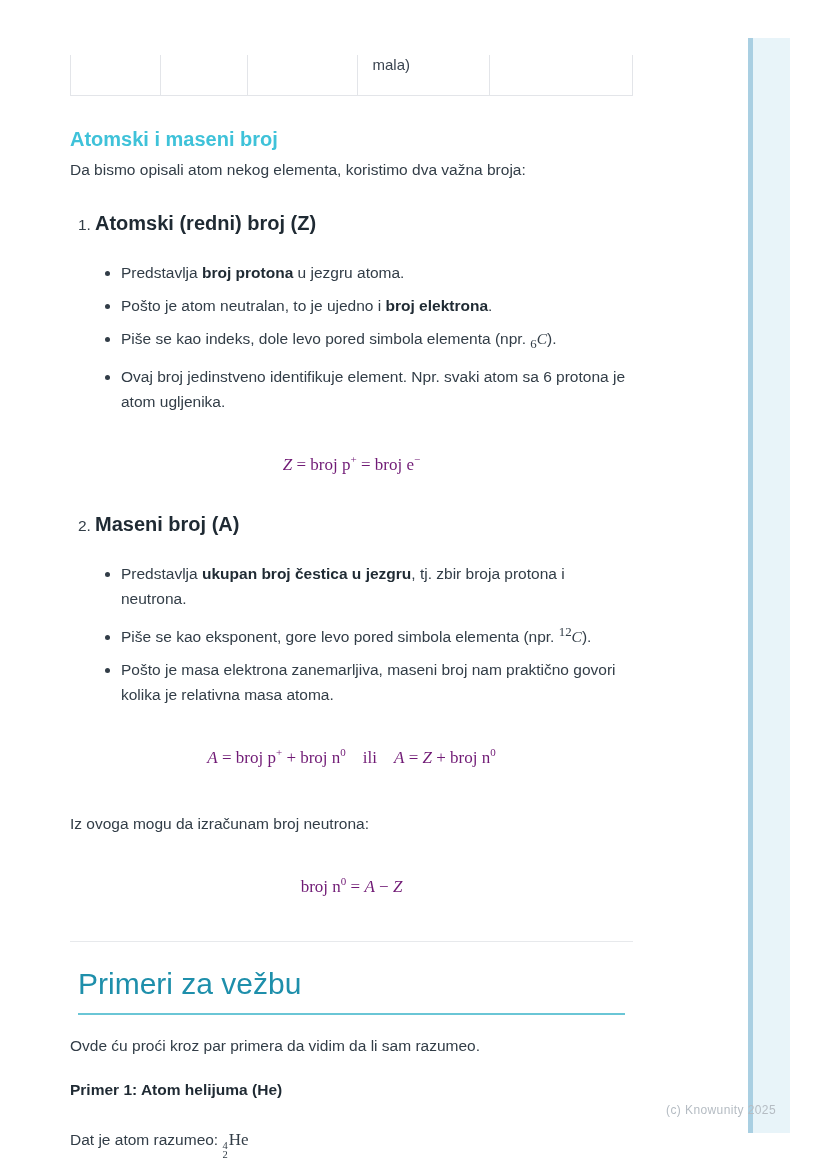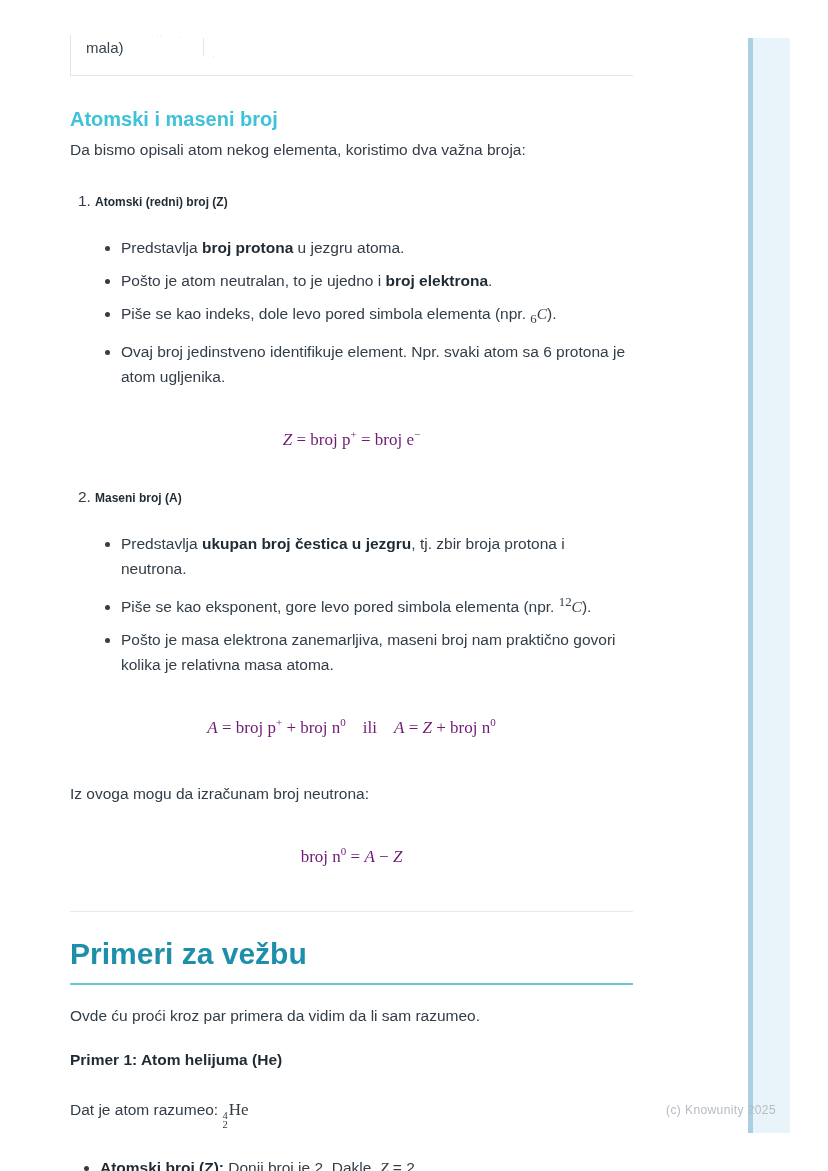--- a/index.html
+++ b/index.html
@@ -14,52 +14,52 @@
     --watermark:#b5bcc3;
   }
   html,body{margin:0;padding:0;background:#fff;}
   .page{
     position:relative;width:828px;height:1171px;background:#ffffff;overflow:hidden;
     font-family:"Liberation Sans",sans-serif;color:var(--body-text);
   }
   .content{position:absolute;left:70px;top:0;width:563px;}
 
   
-  .tbl{display:flex;margin-top:35px;height:41px;border-left:1px solid var(--border);
-       border-bottom:1px solid var(--border);box-sizing:border-box;flex-direction:column;}
+  .tbl{display:flex;margin-top:55px;height:41px;border-left:1px solid var(--border);
+       border-bottom:1px solid var(--border);box-sizing:border-box;}
   .tbl .cell{border-right:1px solid var(--border);box-sizing:border-box;
        font-size:15px;color:#3a4450;padding:1px 0 0 15px;}
   .c0{width:90px}.c1{width:87px}.c2{width:110px}.c3{width:133px}.c4{width:143px}
 
   h3.sub{margin:32px 0 0;font-size:20px;line-height:22px;font-weight:700;color:var(--subheading);}
   p{margin:0;font-size:15.5px;line-height:25px;}
   .intro{margin-top:7px;}
 
   .oli{display:flex;align-items:baseline;}
   .oli .onum{width:17px;margin-left:8px;flex:none;font-size:15.5px;color:var(--body-text);}
-  .oli .otitle{font-weight:700;font-size:12px;color:var(--bold-text);}
+  .oli .otitle{font-weight:700;font-size:20px;color:var(--bold-text);}
   .oli1{margin-top:30px;}
   .oli2{margin-top:38px;}
 
   ul.bul{margin:25px 0 0;padding:0 0 0 51px;list-style:disc;}
   ul.bul li{font-size:15.5px;line-height:25px;margin-bottom:8px;}
   ul.bul li:last-child{margin-bottom:0;}
 
   .b{font-weight:700;color:var(--bold-text);}
   .i{font-style:italic;}
   .serif{font-family:"Liberation Serif",serif;}
 
   .formula{margin-top:39px;text-align:center;font-family:"Liberation Serif",serif;
            font-size:17px;color:#701a75;}
   .formula sup{font-size:11px;}
 
   .neutron-note{margin-top:43px;}
   .divider{margin:45px 0 0;border:none;border-top:1px solid #e7e9ec;height:0;}
 
-  h1.main{margin:25px 0 0;font-size:30px;line-height:34px;font-weight:700;color:var(--heading);
+  h1.main{margin:25px 8px 0;font-size:30px;line-height:34px;font-weight:400;color:var(--heading);
           padding-bottom:12px;border-bottom:2px solid var(--heading-underline);}
   .intro2{margin-top:18px;}
   .ex-title{margin-top:19px;font-weight:700;color:var(--bold-text);}
   .given{margin-top:25px;}
 
   .nuclide{font-family:"Liberation Serif",serif;font-size:17px;white-space:nowrap;}
   .nuclide .stack{display:inline-flex;flex-direction:column;vertical-align:-4px;
                   font-size:10.5px;line-height:9px;text-align:left;margin-right:1px;}
 
   ul.exlist{margin:26px 0 0;padding:0 0 0 30px;list-style:disc;}

